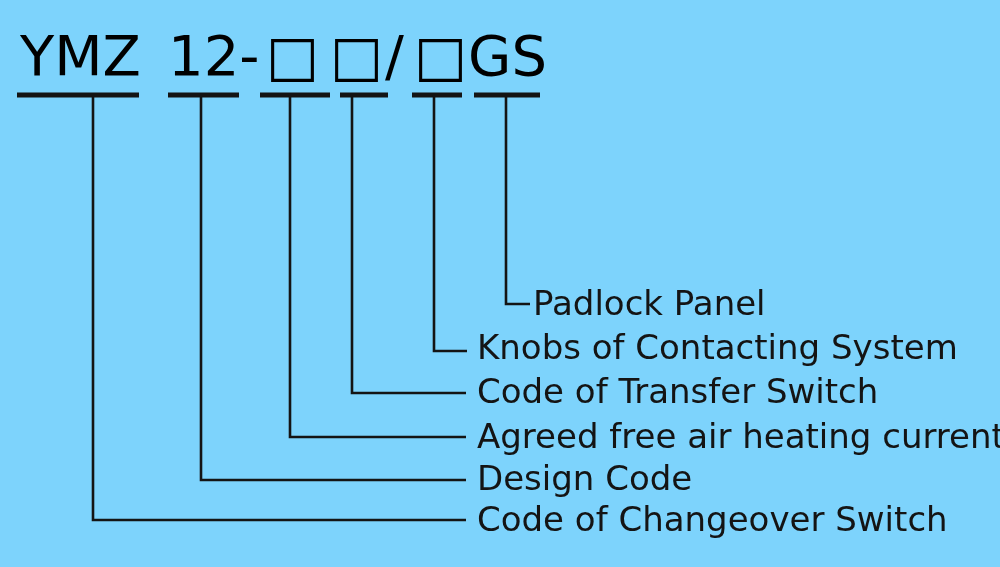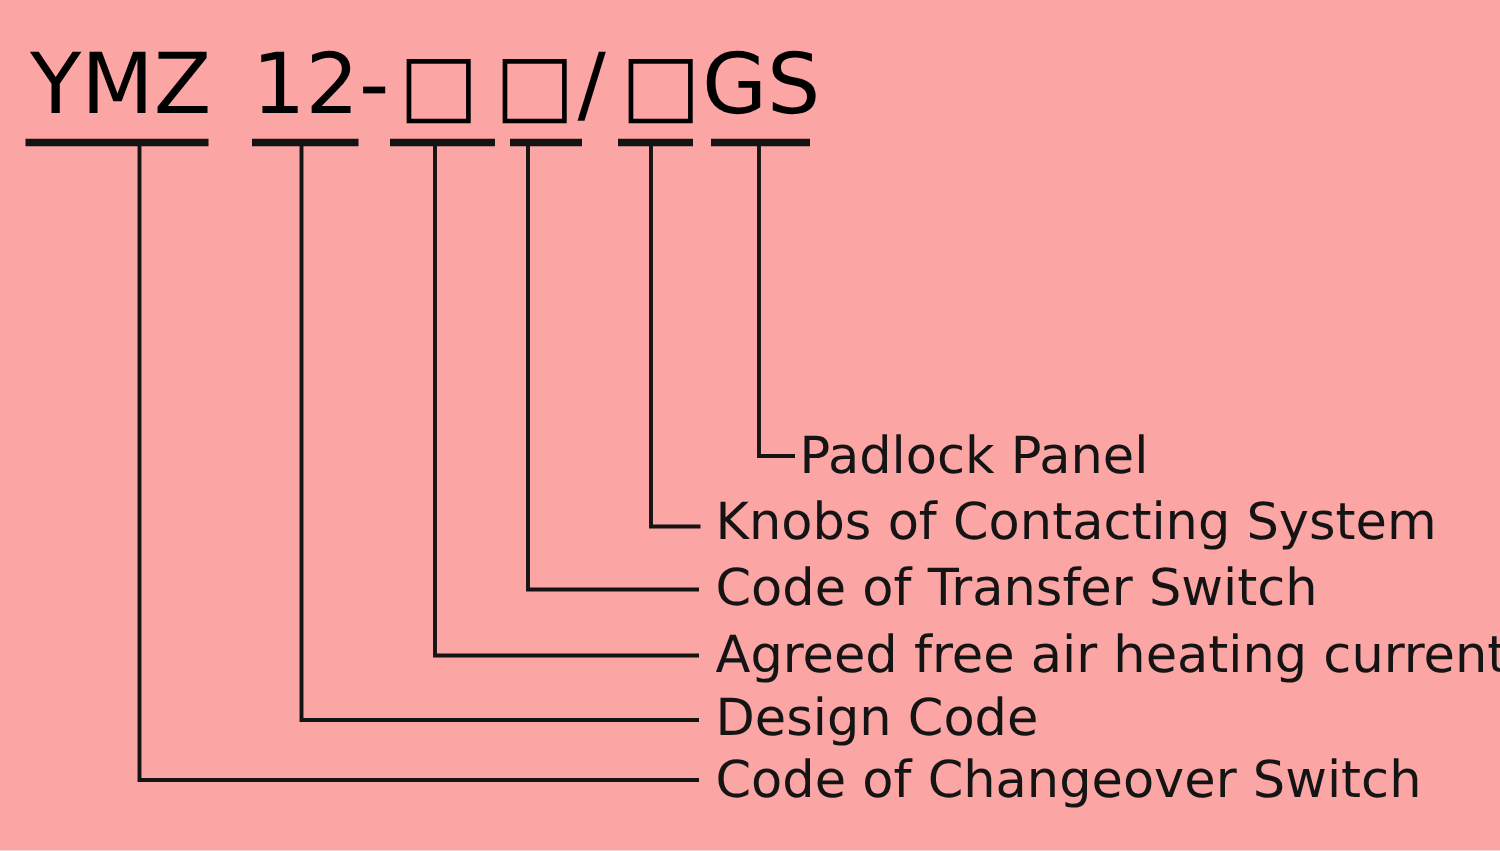--- a/index.html
+++ b/index.html
@@ -4,21 +4,21 @@
 <style>
   html, body {
     margin: 0;
     padding: 0;
     background: #ffffff;
   }
   #page {
     position: relative;
     width: 1000px;
     height: 567px;
-    background: #fca5a5;
+    background: #7dd3fc;
     overflow: hidden;
     font-family: "DejaVu Sans", sans-serif;
   }
   #diagram-svg {
     position: absolute;
     left: 0;
     top: 0;
     width: 1000px;
     height: 567px;
   }

